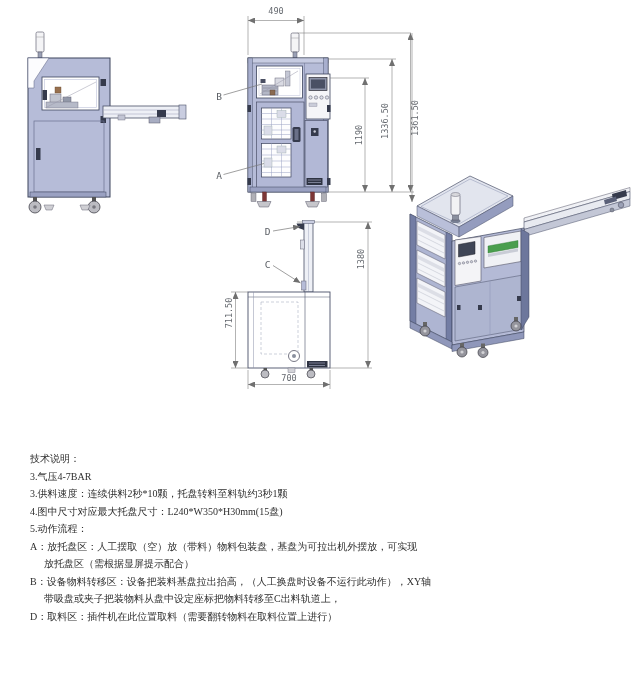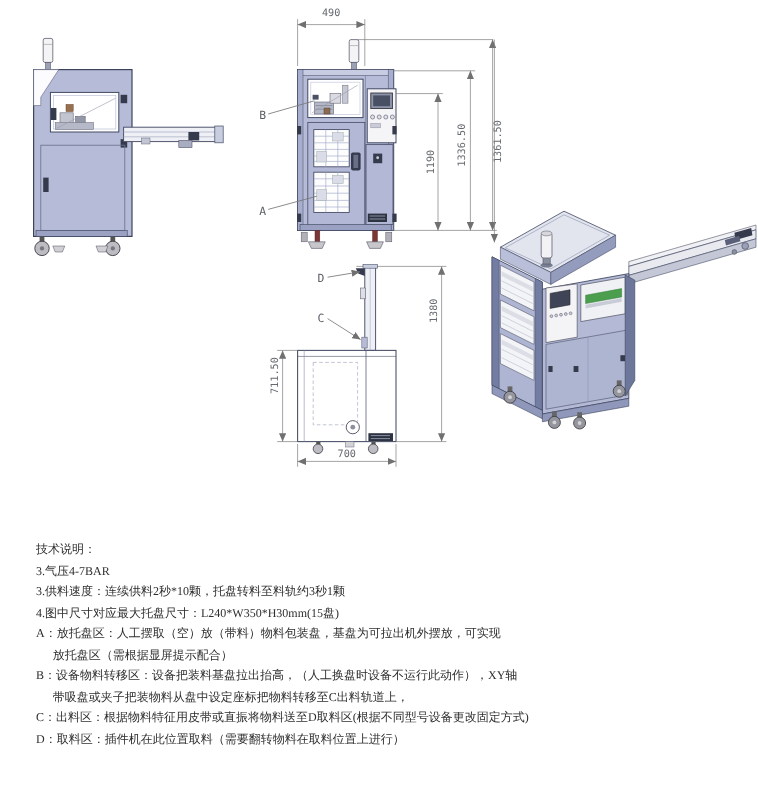--- a/index.html
+++ b/index.html
@@ -305,21 +305,21 @@
       <circle cx="483" cy="352.5" r="1.6" fill="#d2d2d6"></circle>
     </g>
   </g>
 </svg>
 
 <div id="notes">
   <div>技术说明：</div>
   <div>3.气压4-7BAR</div>
   <div>3.供料速度：连续供料2秒*10颗，托盘转料至料轨约3秒1颗</div>
   <div>4.图中尺寸对应最大托盘尺寸：L240*W350*H30mm(15盘)</div>
+  <div>5.动作流程：</div>
   <div>A：放托盘区：人工摆取（空）放（带料）物料包装盘，基盘为可拉出机外摆放，可实现</div>
   <div class="cont">放托盘区（需根据显屏提示配合）</div>
   <div>B：设备物料转移区：设备把装料基盘拉出抬高，（人工换盘时设备不运行此动作），XY轴</div>
   <div class="cont">带吸盘或夹子把装物料从盘中设定座标把物料转移至C出料轨道上，</div>
-  <div>C：出料区：根据物料特征用皮带或直振将物料送至D取料区(根据不同型号设备更改固定方式)</div>
   <div>D：取料区：插件机在此位置取料（需要翻转物料在取料位置上进行）</div>
 </div>
 
 </div>
 
 </body></html>

